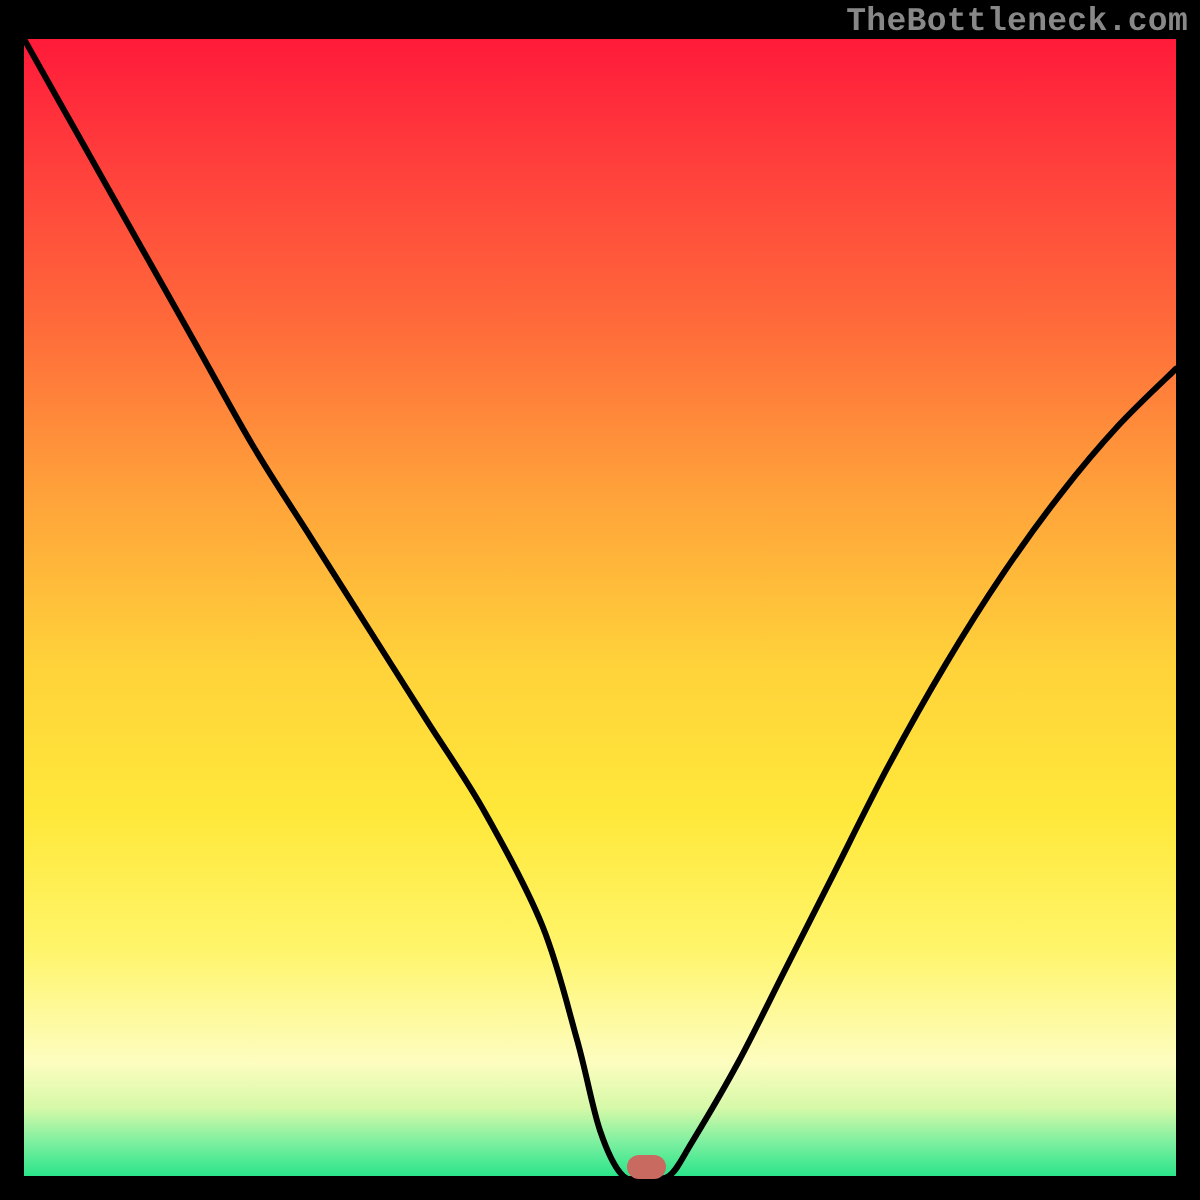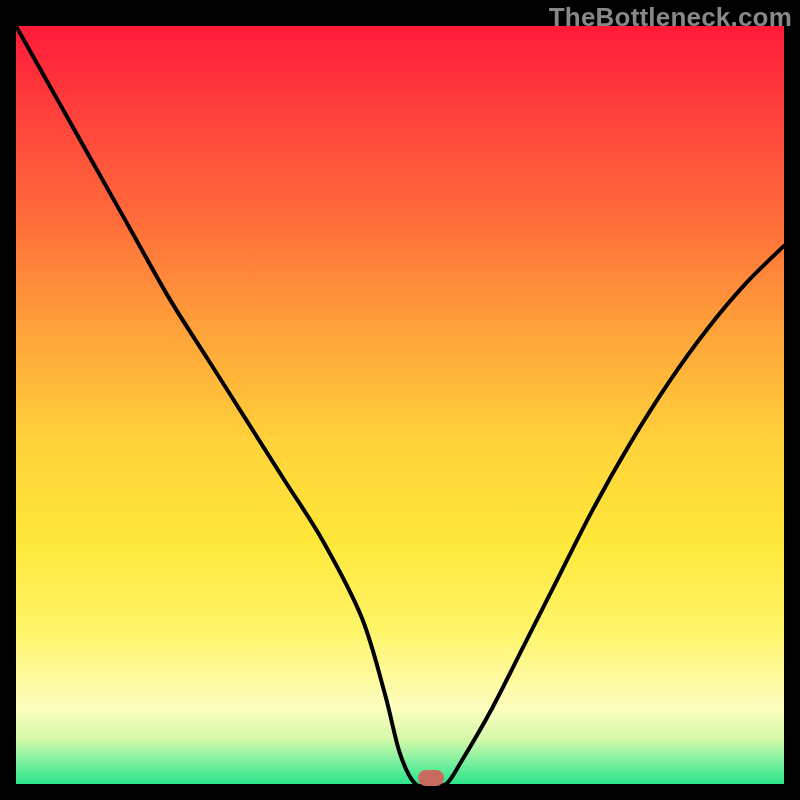--- a/index.html
+++ b/index.html
@@ -37,24 +37,25 @@
       #d6f9a8 94%,
       #7ef0a0 97%,
       #2be48a 100%
     );
   }
   .watermark {
     position: absolute;
     top: 2px;
     right: 8px;
     color: #888;
-    font-size: 26px;
+    font-size: 22px;
     font-weight: bold;
     letter-spacing: 0.2px;
     user-select: none;
+    font-family: Liberation Mono, monospace;
   }
   svg.overlay {
     position: absolute;
     left: 0;
     top: 0;
     width: 768px;
     height: 758px;
   }
   .marker {
     position: absolute;

